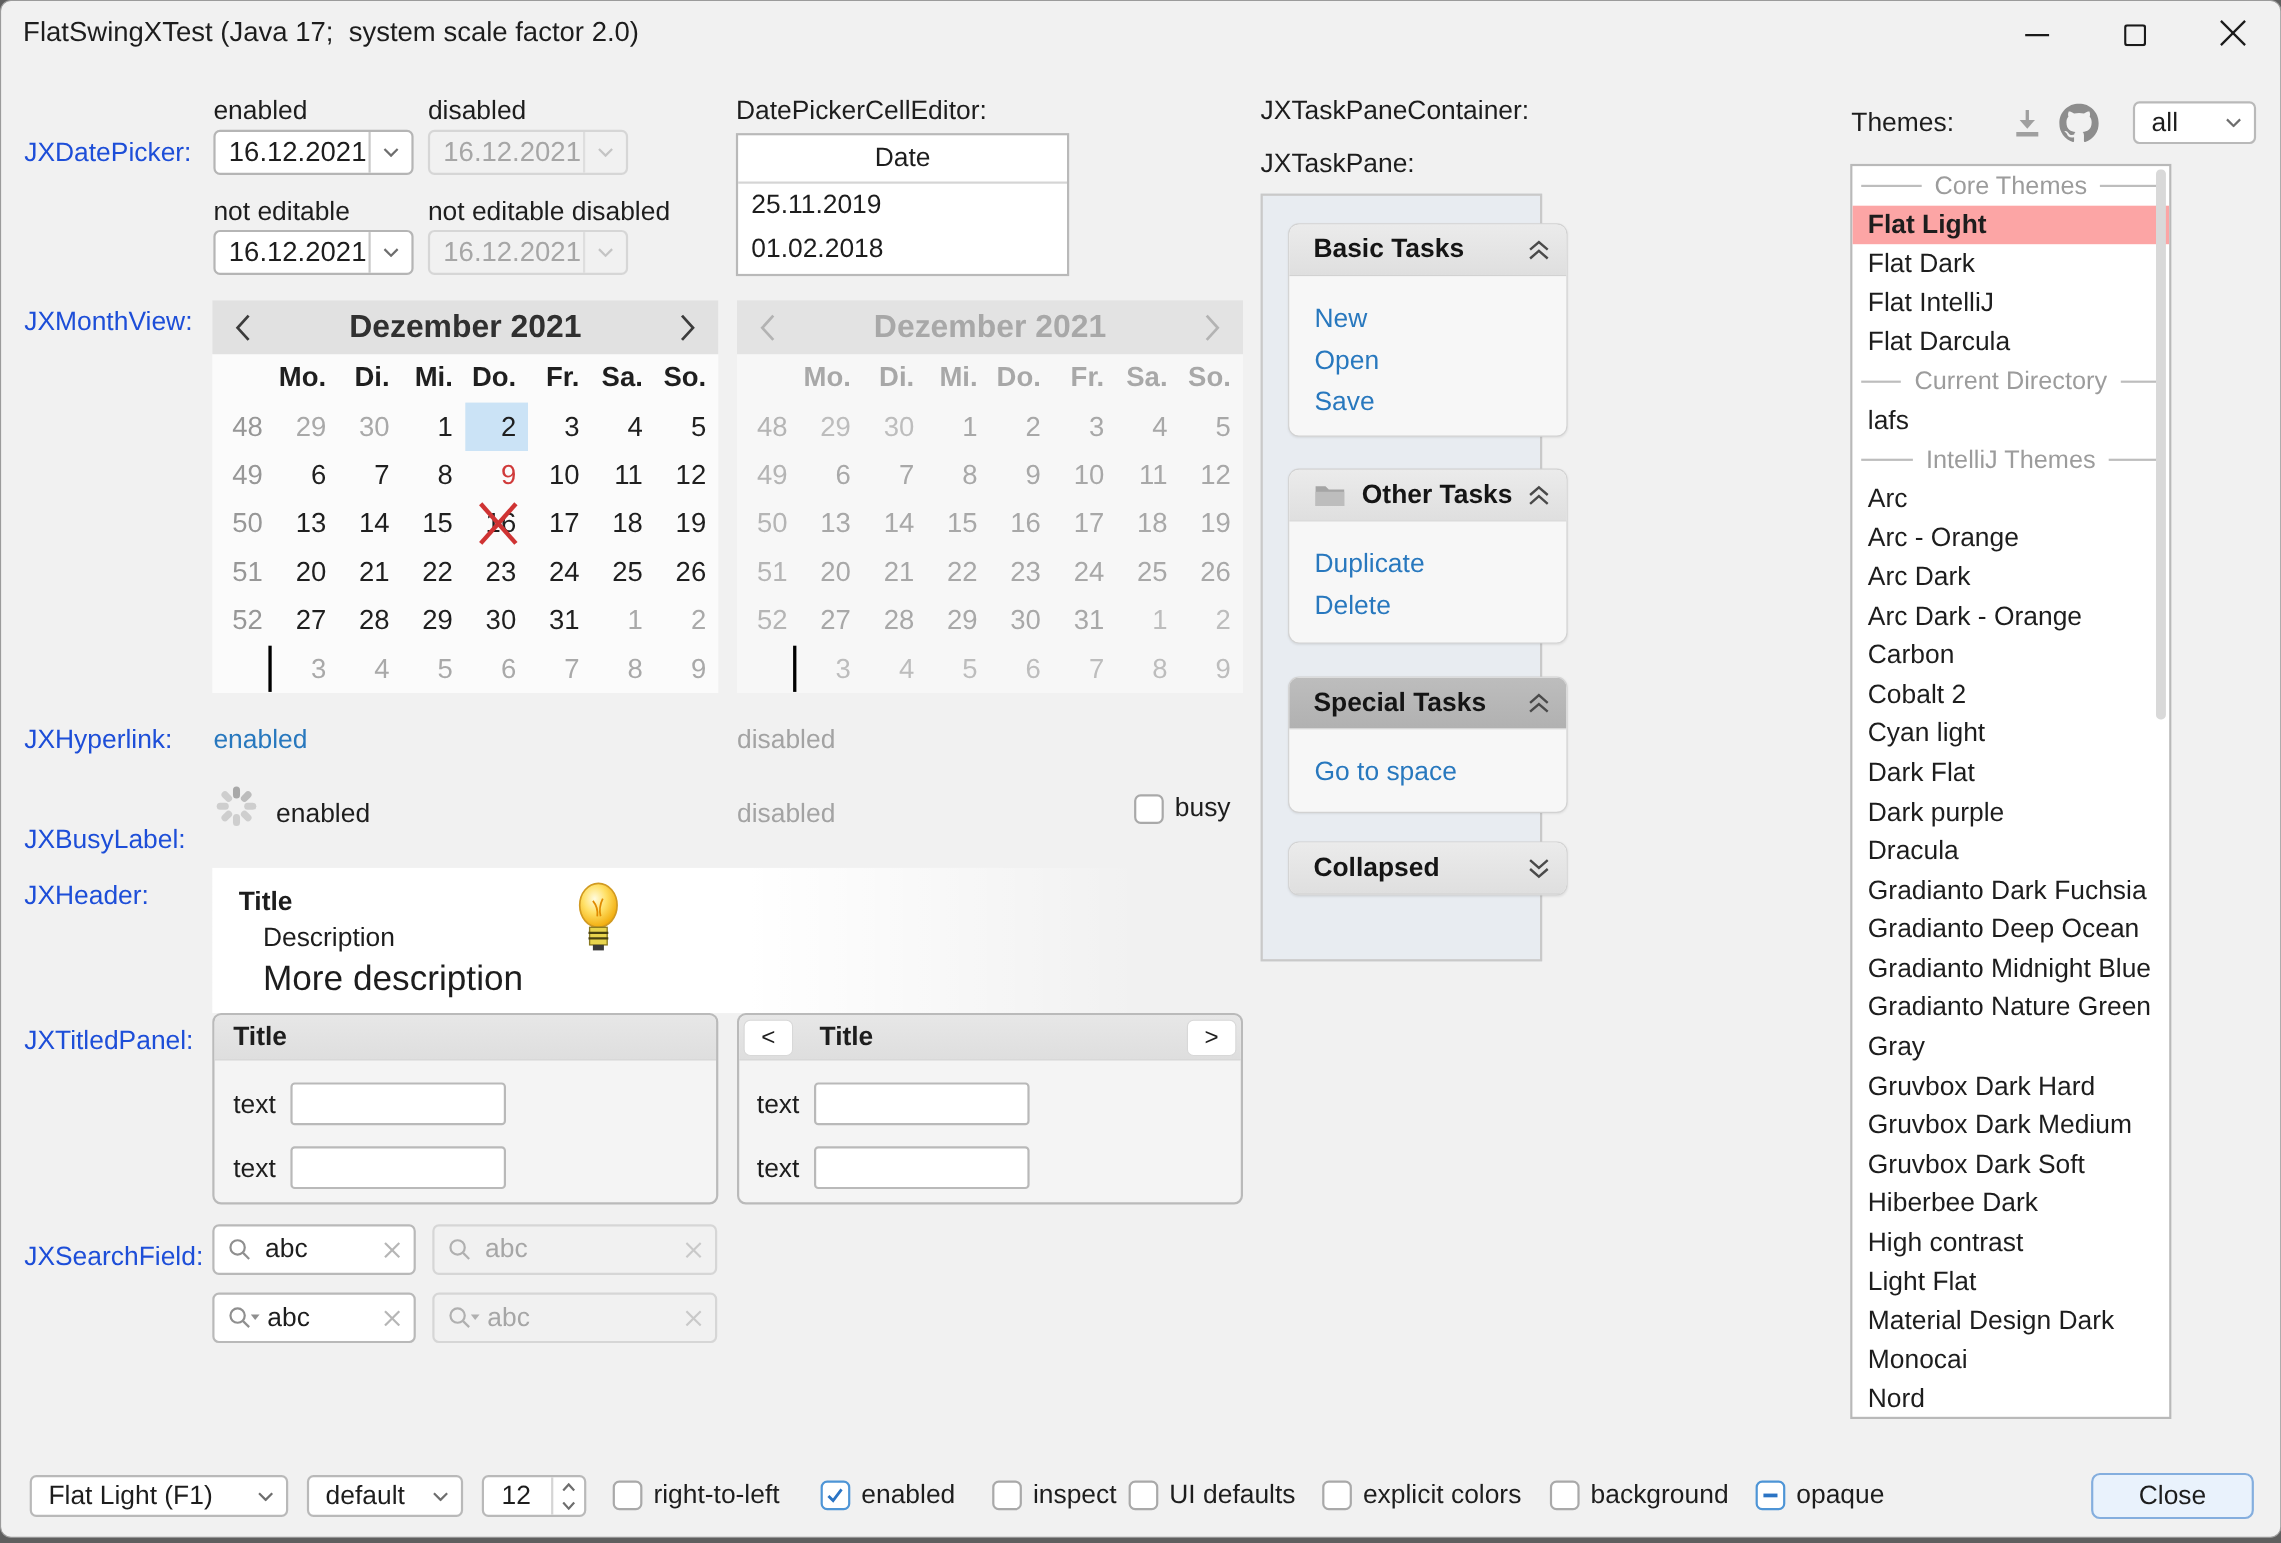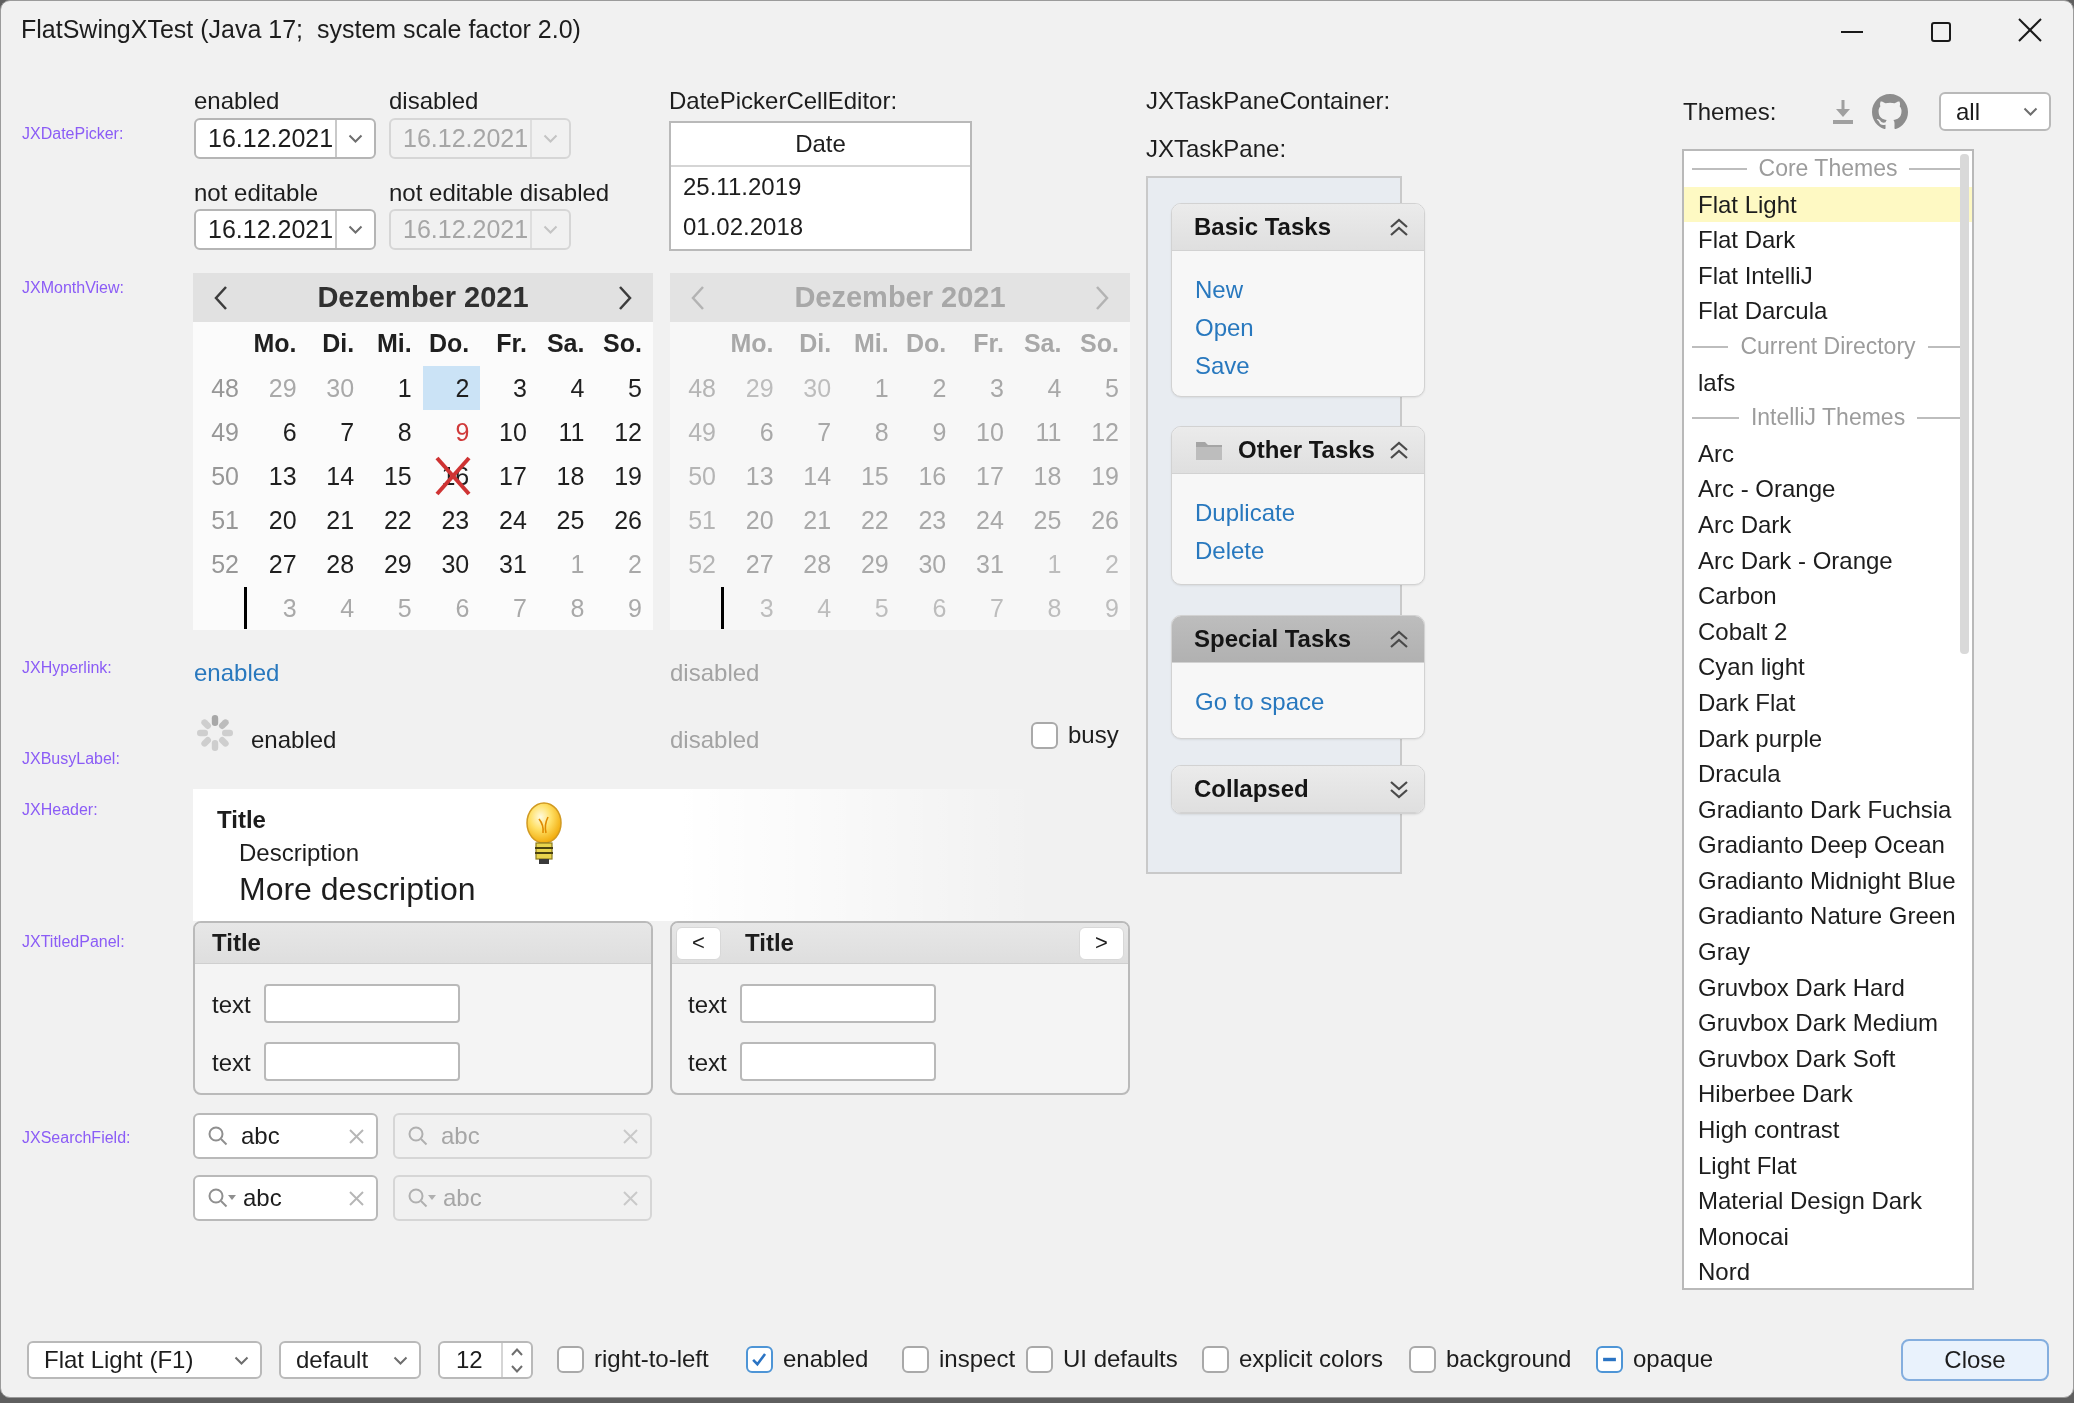--- a/index.html
+++ b/index.html
@@ -3,21 +3,21 @@
 <meta charset="utf-8">
 <style>
   * { box-sizing: border-box; margin: 0; padding: 0; }
   html,body { width:2074px; height:1403px; background:#5f5f5f; font-family:"Liberation Sans", "DejaVu Sans", sans-serif; }
   .window {
     position:absolute; left:0; top:0; width:2074px; height:1398px;
     background:#f1f1f1; border:1px solid #9b9b9b; border-radius:10px;
     overflow:hidden; color:#1d1d1d; font-size:24px;
   }
   .abs { position:absolute; }
-  .lbl { font-size:16px; color:#8b5cf6; white-space:nowrap; }
+  .lbl { font-size:24px; color:#1d4ed8; white-space:nowrap; }
   .mini { font-size:24px; color:#1d1d1d; white-space:nowrap; }
   .disabled-text { color:#a3a3a3; }
   .link { color:#2878be; cursor:pointer; }
 
   
   .titlebar-title { left:20px; top:14px; font-size:25px; white-space:pre; }
   .winbtn { width:46px; height:40px; display:flex; align-items:center; justify-content:center; }
 
   
   .dp { height:41px; background:#fff; border:2px solid #b5b5b5; border-radius:6px; display:flex; align-items:center; }
@@ -81,21 +81,21 @@
   .tpane { position:absolute; left:23px; width:254px; border:1px solid #d2d2d2; border-radius:10px; background:#f7f7f7; box-shadow:0 1px 2px rgba(0,0,0,0.08); overflow:hidden; }
   .tpane-head { height:47px; background:linear-gradient(#ebebeb,#dfdfdf); display:flex; align-items:center; padding:0 14px 0 22px; border-bottom:1px solid #d2d2d2; }
   .tpane-head.special { background:linear-gradient(#bdbdbd,#b1b1b1); }
   .tpane-title { flex:1; font-weight:bold; font-size:24px; color:#151515; }
   .tpane-body { padding:20px 0 0 23px; }
   .tpane-link { display:block; font-size:24px; color:#2878be; line-height:38px; cursor:pointer; }
 
   
   .theme-list { background:#fff; border:2px solid #b9b9b9; overflow:hidden; }
   .theme-item { height:35.6px; line-height:35.6px; padding-left:14px; font-size:24px; white-space:nowrap; }
-  .theme-item.sel { background:#fef9c3; }
+  .theme-item.sel { background:#fca5a5;font-weight:bold; }
   .theme-sep { height:35.6px; display:flex; align-items:center; color:#9c9c9c; font-size:23px; padding:0 8px; gap:12px; white-space:nowrap; }
   .theme-sep::before, .theme-sep::after { content:""; flex:1; border-top:2px solid #bdbdbd; }
   .scroll-thumb { position:absolute; right:3px; top:3px; width:9px; height:500px; background:#d9d9d9; border-radius:4px; }
 
   
   .combo { background:#fff; border:2px solid #b9b9b9; border-radius:6px; display:flex; align-items:center; }
   .combo .combo-text { flex:1; padding-left:15px; font-size:24px; white-space:nowrap; overflow:hidden; }
   .combo .combo-arrow { width:38px; display:flex; align-items:center; justify-content:center; }
   .spinner { background:#fff; border:2px solid #b9b9b9; border-radius:6px; display:flex; }
   .spinner .sp-text { flex:1; display:flex; align-items:center; padding-left:16px; font-size:24px; }

